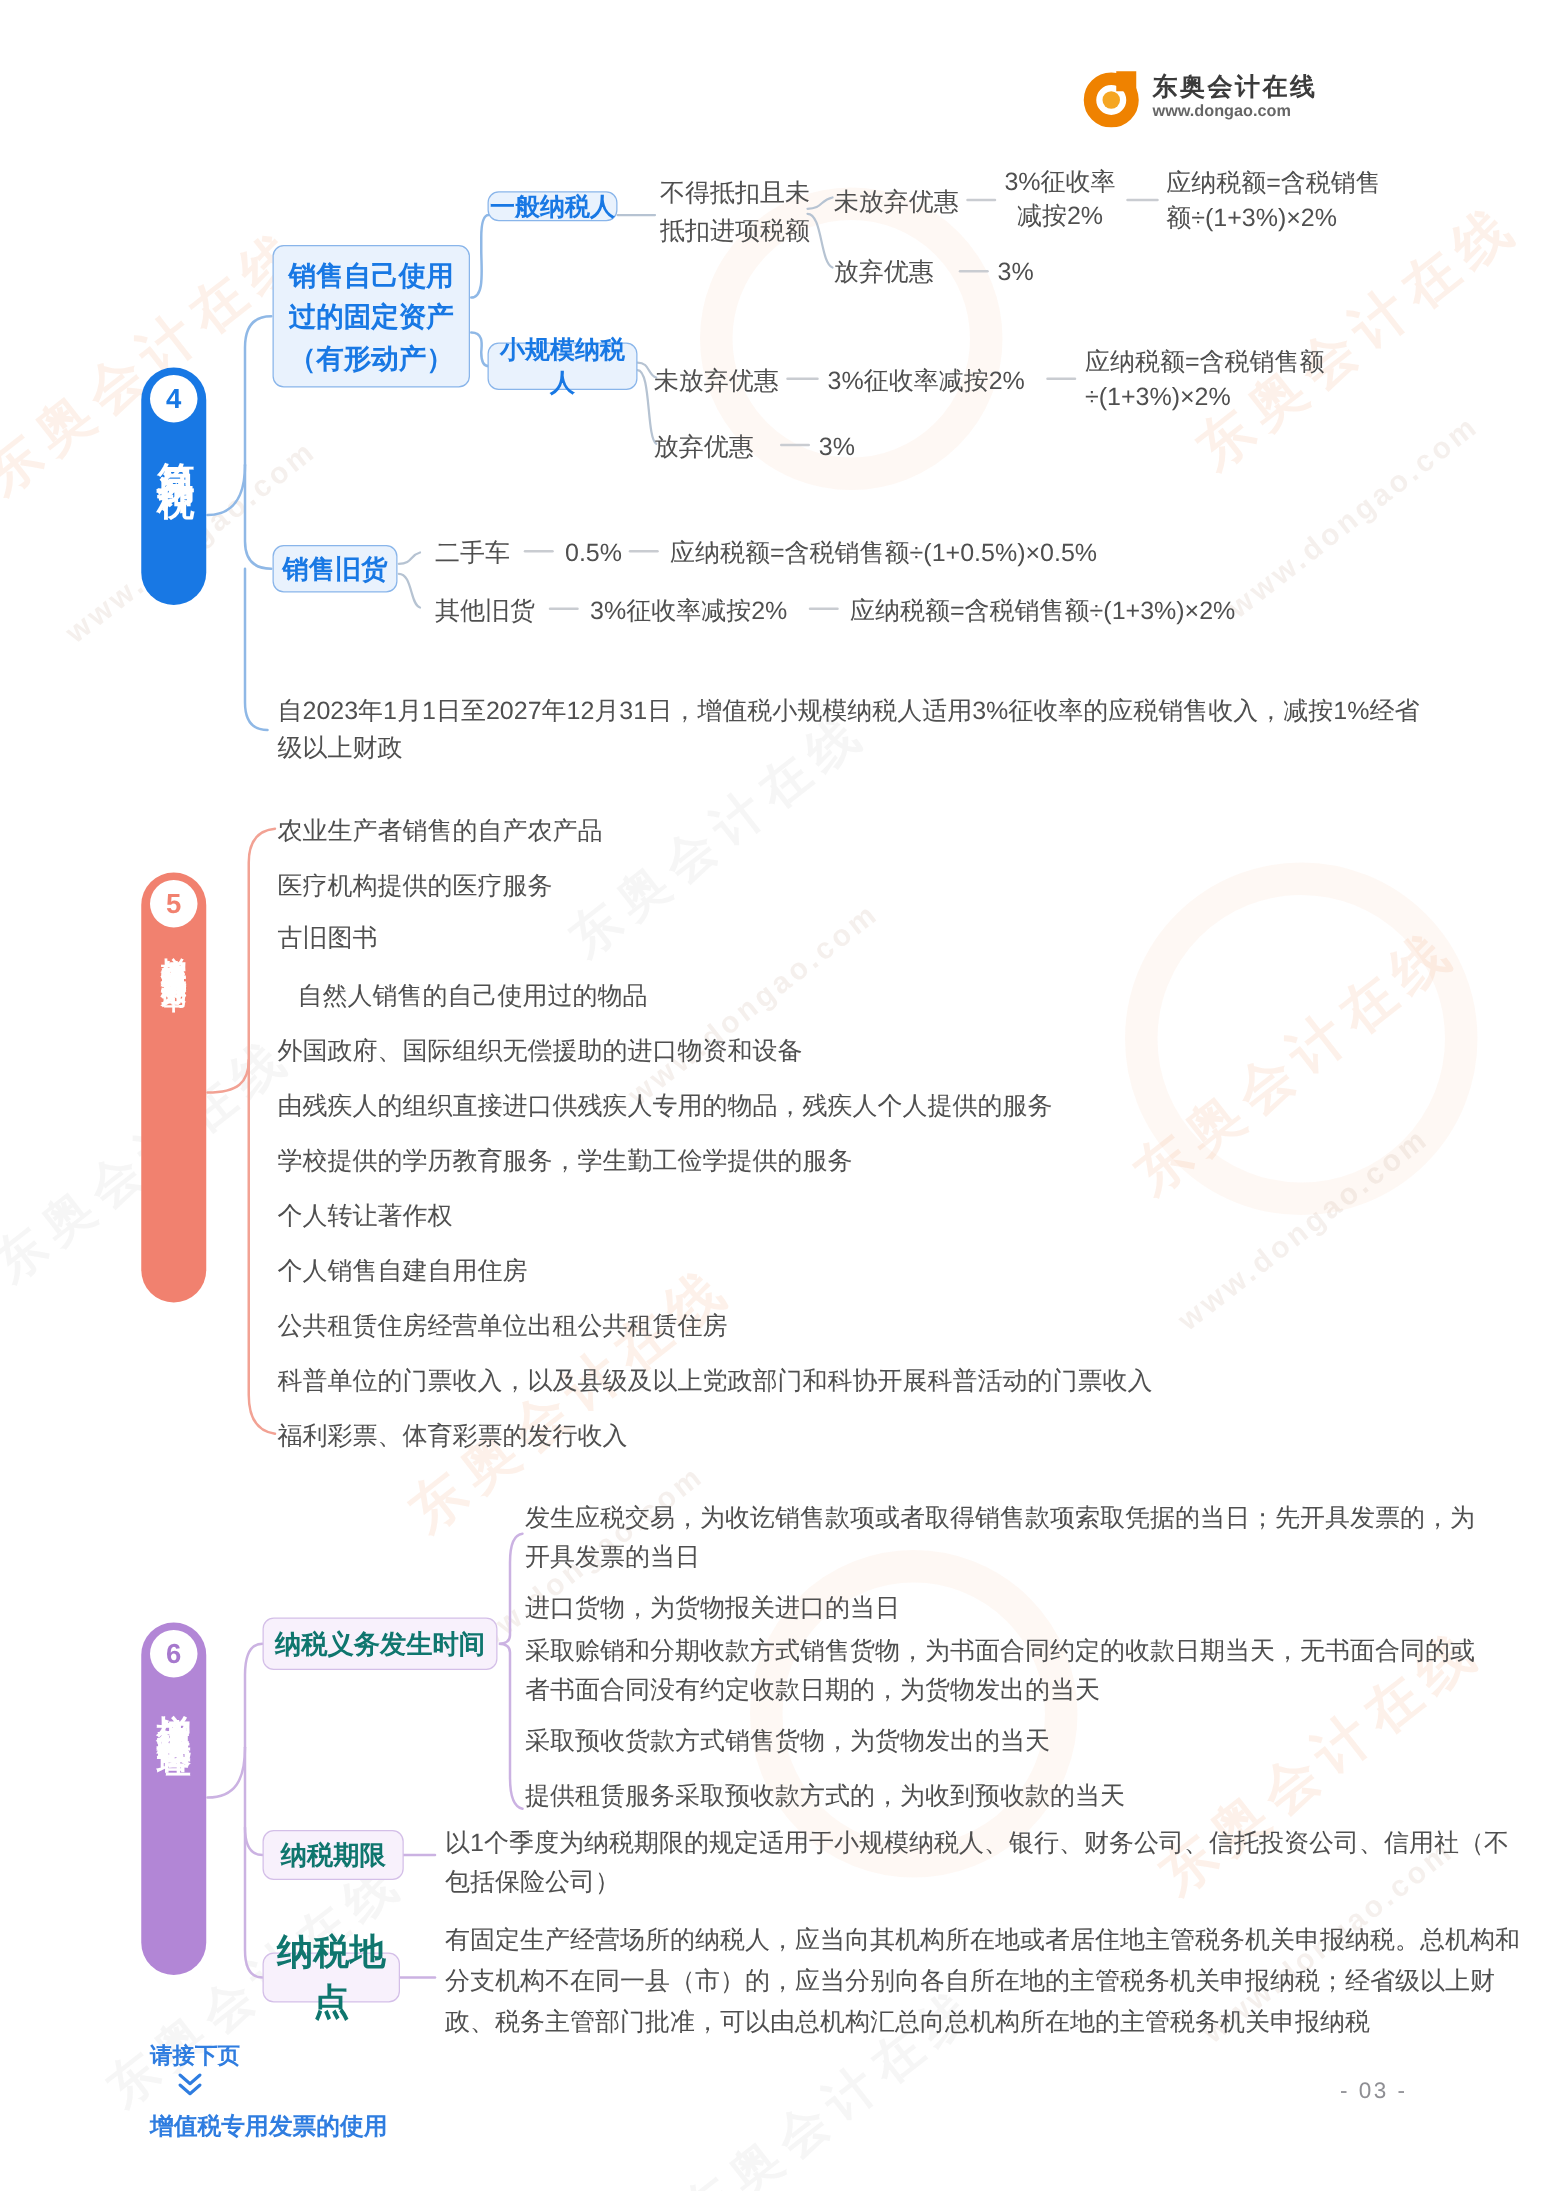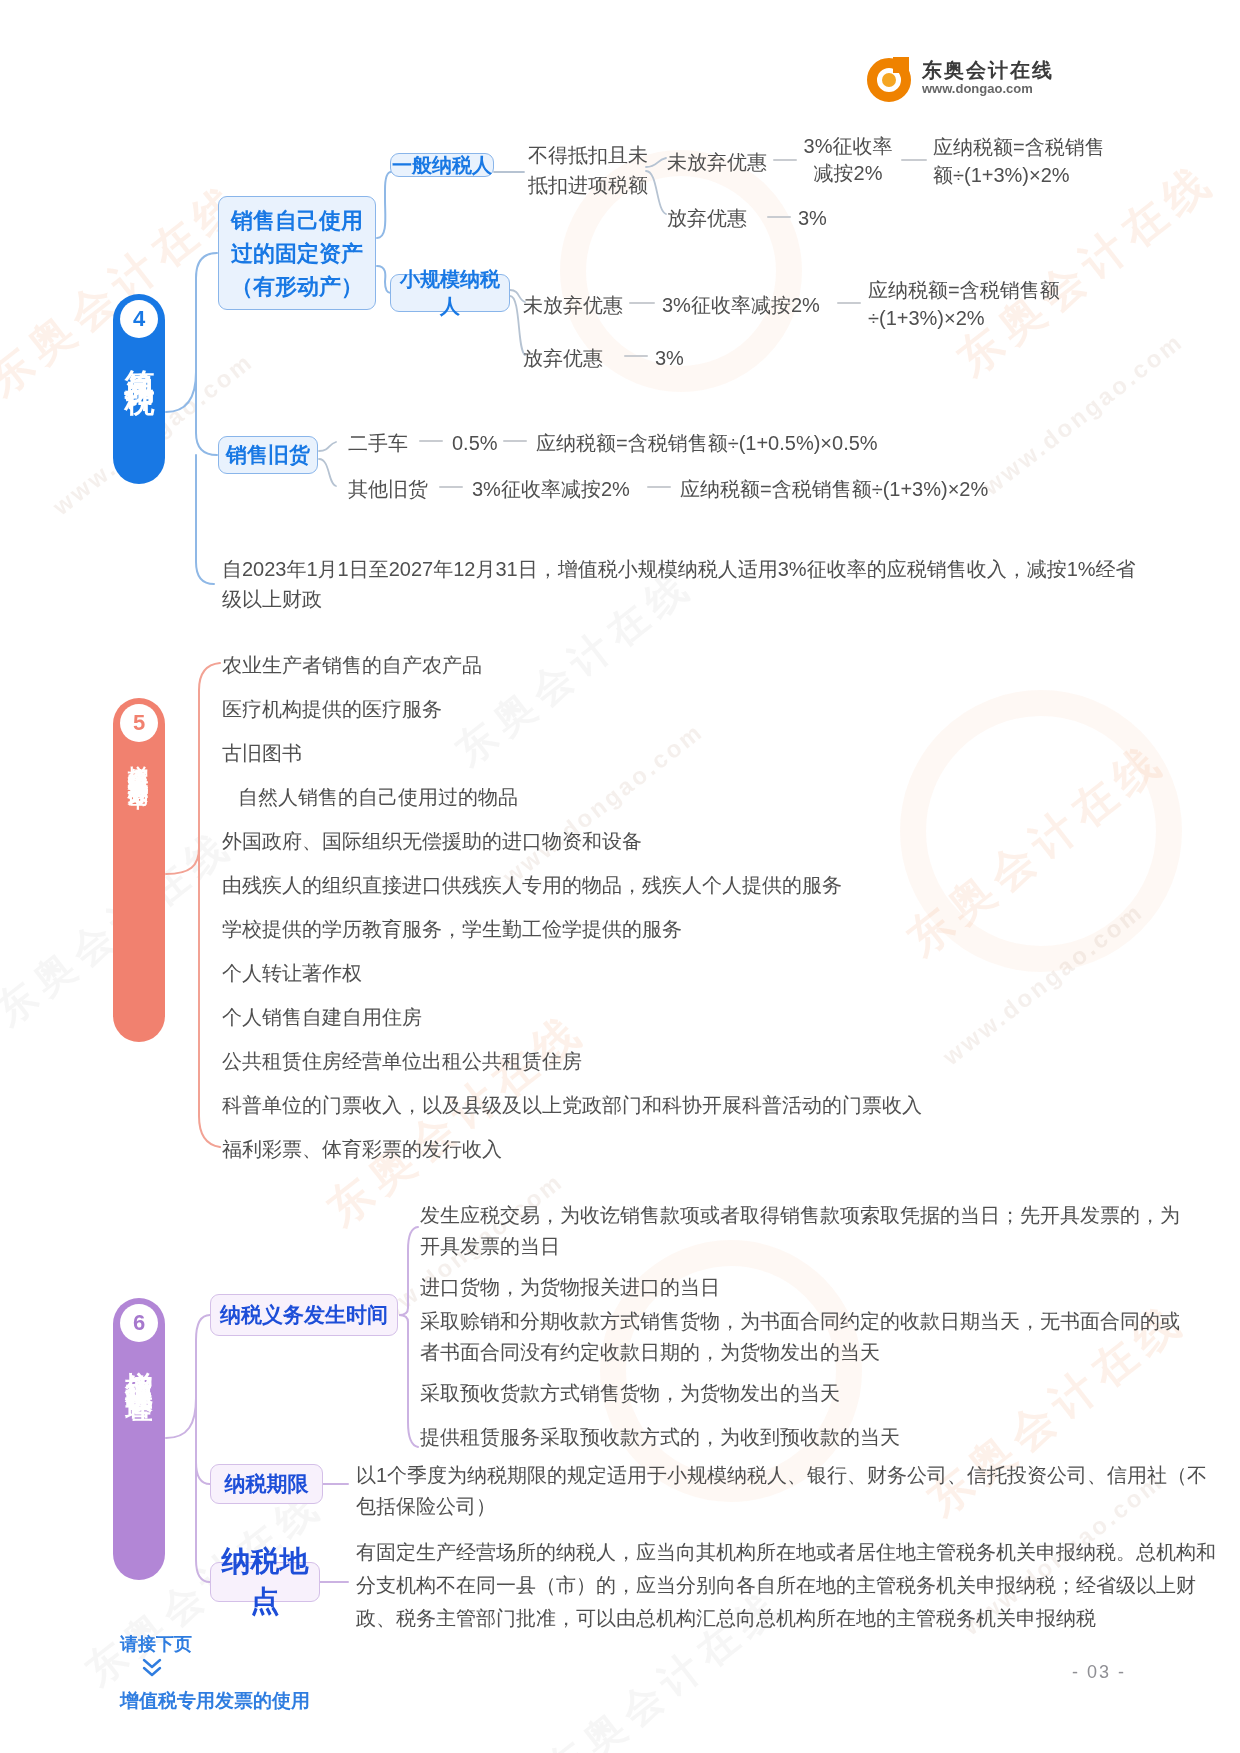--- a/index.html
+++ b/index.html
@@ -12,21 +12,21 @@
   .layer-wm{position:absolute;inset:0;z-index:0;pointer-events:none;}
   .layer-lines{position:absolute;inset:0;z-index:1;pointer-events:none;}
   .layer-content{position:absolute;inset:0;z-index:2;}
   .wm{position:absolute;transform:rotate(-38deg);font-weight:bold;white-space:nowrap;}
   .wm-cn{font-size:44px;color:rgba(238,150,96,.13);letter-spacing:8px;}
   .wm-cn2{font-size:40px;color:rgba(200,200,200,.16);letter-spacing:8px;}
   .wm-en{font-size:24px;color:rgba(190,160,140,.16);letter-spacing:3px;}
   .ring{position:absolute;border:26px solid rgba(238,150,96,.07);border-radius:50%;}
   .bluebox{background:#e9f2fd;border:1.5px solid #89b5ea;border-radius:9px;color:#1878e4;
     font-weight:bold;display:flex;align-items:center;justify-content:center;text-align:center;box-sizing:border-box;}
-  .purplebox{background:#f8f1fc;border:1.5px solid #d4bfe8;border-radius:9px;color:#1d4ed8;
+  .purplebox{background:#f8f1fc;border:1.5px solid #d4bfe8;border-radius:9px;color:#0f766e;
     font-weight:bold;display:flex;align-items:center;justify-content:center;text-align:center;box-sizing:border-box;}
   .pill{border-radius:28px;display:flex;flex-direction:column;align-items:center;box-sizing:border-box;padding-top:6px;}
   .pill .num{width:38px;height:38px;border-radius:50%;background:#fff;display:flex;align-items:center;
     justify-content:center;font-weight:bold;font-size:22px;flex:none;}
   .pill .vt{writing-mode:vertical-rl;text-orientation:upright;color:#fff;font-weight:bold;margin-top:8px;}
   .logo-text-cn{font-size:20px;font-weight:bold;color:#3b3b3b;letter-spacing:2px;line-height:22px;}
   .logo-text-en{font-size:13px;font-weight:bold;color:#666;line-height:16px;}
   .blue-note{color:#2f7de0;font-weight:bold;}
   .pagenum{color:#8f8f94;font-size:18px;letter-spacing:2px;}
 </style>
@@ -158,21 +158,21 @@
 
   <div class="abs t" style="left:222px;top:554px;width:930px;">自2023年1月1日至2027年12月31日，增值税小规模纳税人适用3%征收率的应税销售收入，减按1%经省级以上财政</div>
 
   <div class="abs pill" style="left:113px;top:698px;width:52px;height:344px;background:#f1816f;">
     <div class="num" style="color:#f1816f;">5</div>
     <div class="vt" style="font-size:20px;letter-spacing:2px;">增值税税收优惠（部分列举）</div>
   </div>
 
   <div class="abs t" style="left:222px;top:650px;">农业生产者销售的自产农产品</div>
   <div class="abs t" style="left:222px;top:694px;">医疗机构提供的医疗服务</div>
-  <div class="abs t" style="left:222px;top:738px;">古旧图书</div>
+  <div class="abs t" style="left:222px;top:738px;font-family:Liberation Mono, monospace;">古旧图书</div>
   <div class="abs t" style="left:238px;top:782px;">自然人销售的自己使用过的物品</div>
   <div class="abs t" style="left:222px;top:826px;">外国政府、国际组织无偿援助的进口物资和设备</div>
   <div class="abs t" style="left:222px;top:870px;">由残疾人的组织直接进口供残疾人专用的物品，残疾人个人提供的服务</div>
   <div class="abs t" style="left:222px;top:914px;">学校提供的学历教育服务，学生勤工俭学提供的服务</div>
   <div class="abs t" style="left:222px;top:958px;">个人转让著作权</div>
   <div class="abs t" style="left:222px;top:1002px;">个人销售自建自用住房</div>
   <div class="abs t" style="left:222px;top:1046px;">公共租赁住房经营单位出租公共租赁住房</div>
   <div class="abs t" style="left:222px;top:1090px;">科普单位的门票收入，以及县级及以上党政部门和科协开展科普活动的门票收入</div>
   <div class="abs t" style="left:222px;top:1134px;">福利彩票、体育彩票的发行收入</div>
 

